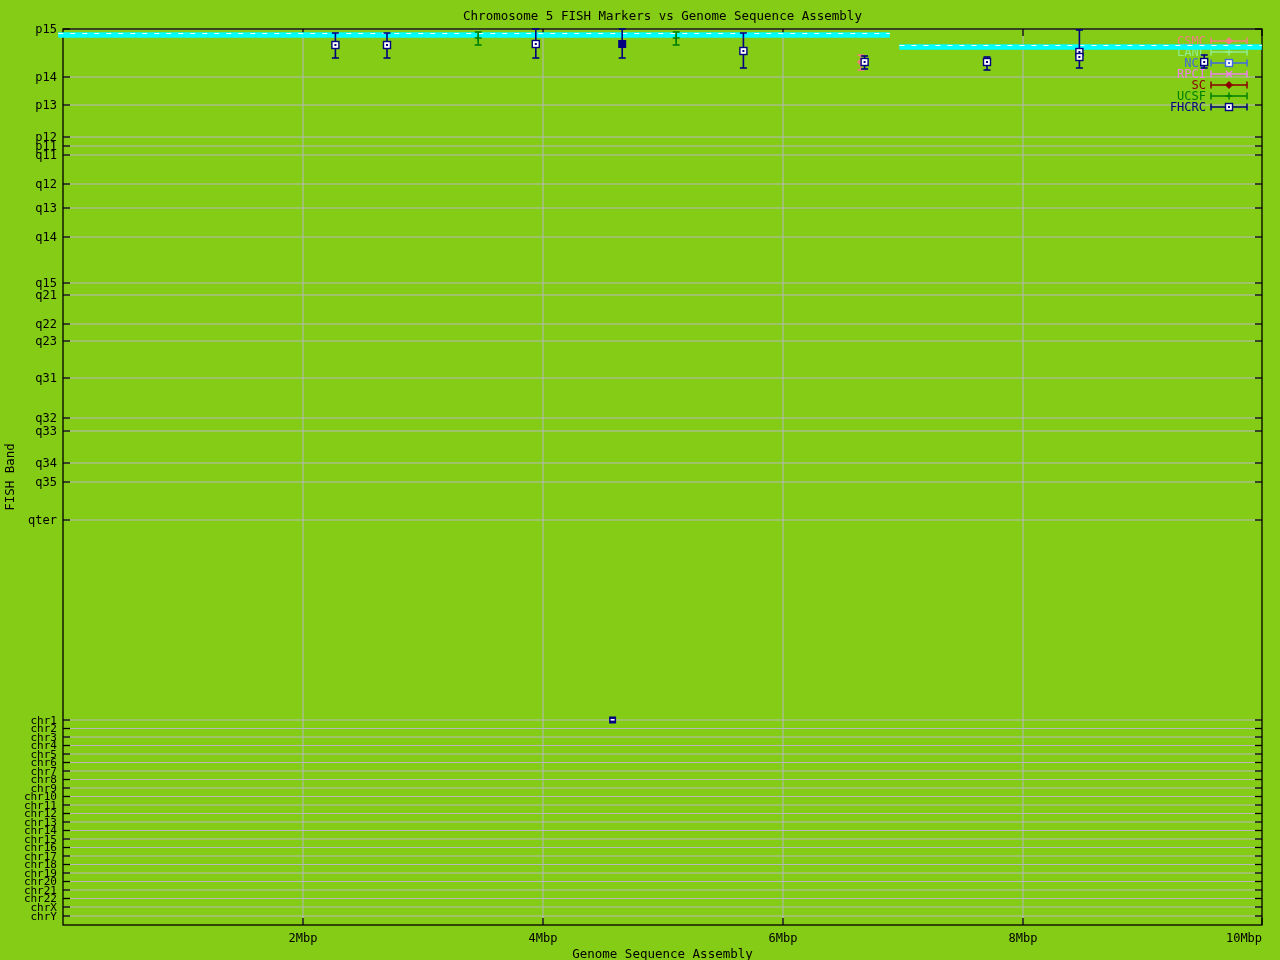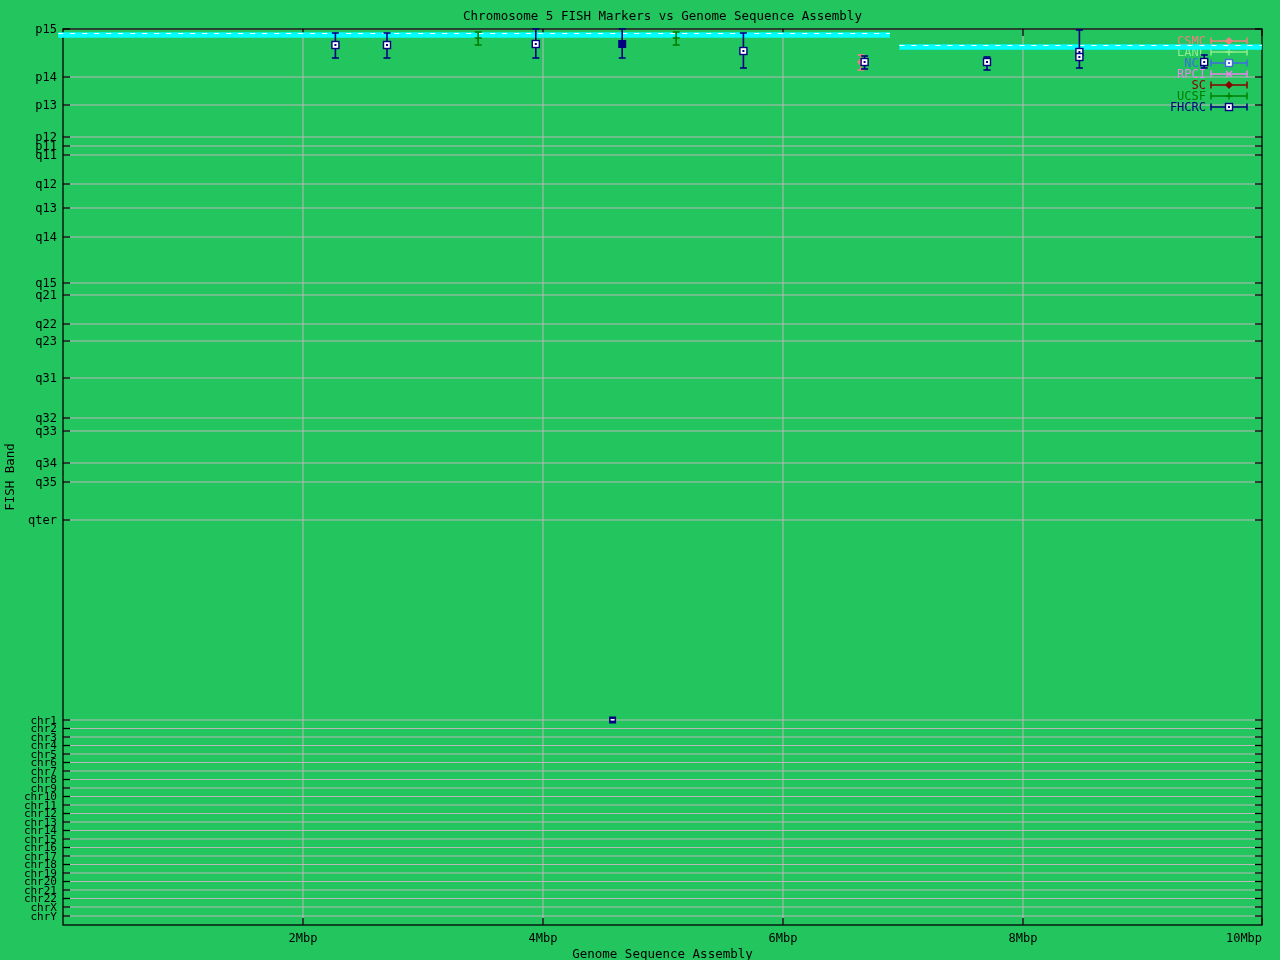--- a/index.html
+++ b/index.html
@@ -1,16 +1,16 @@
 <!DOCTYPE html>
 <html><head>
 <meta charset="utf-8">
 <style>
   html,body{margin:0;padding:0;background:#ffffff;}
-  #stage{position:relative;width:1280px;height:960px;background:#22c55e;overflow:hidden;
+  #stage{position:relative;width:1280px;height:960px;background:#84cc16;overflow:hidden;
          font-family:"DejaVu Sans Mono", monospace;}
   .title{position:absolute;left:0;top:8px;width:1325px;text-align:center;
          font-size:12.5px;color:#000;white-space:pre;}
   .xlabel{position:absolute;left:0;top:946px;width:1325px;text-align:center;
           font-size:12.5px;color:#000;white-space:pre;}
   .ylabel{position:absolute;left:9px;top:477px;transform:translate(-50%,-50%) rotate(-90deg);
           font-size:12.5px;color:#000;white-space:nowrap;}
   svg{position:absolute;left:0;top:0;}
 </style>
 </head>

